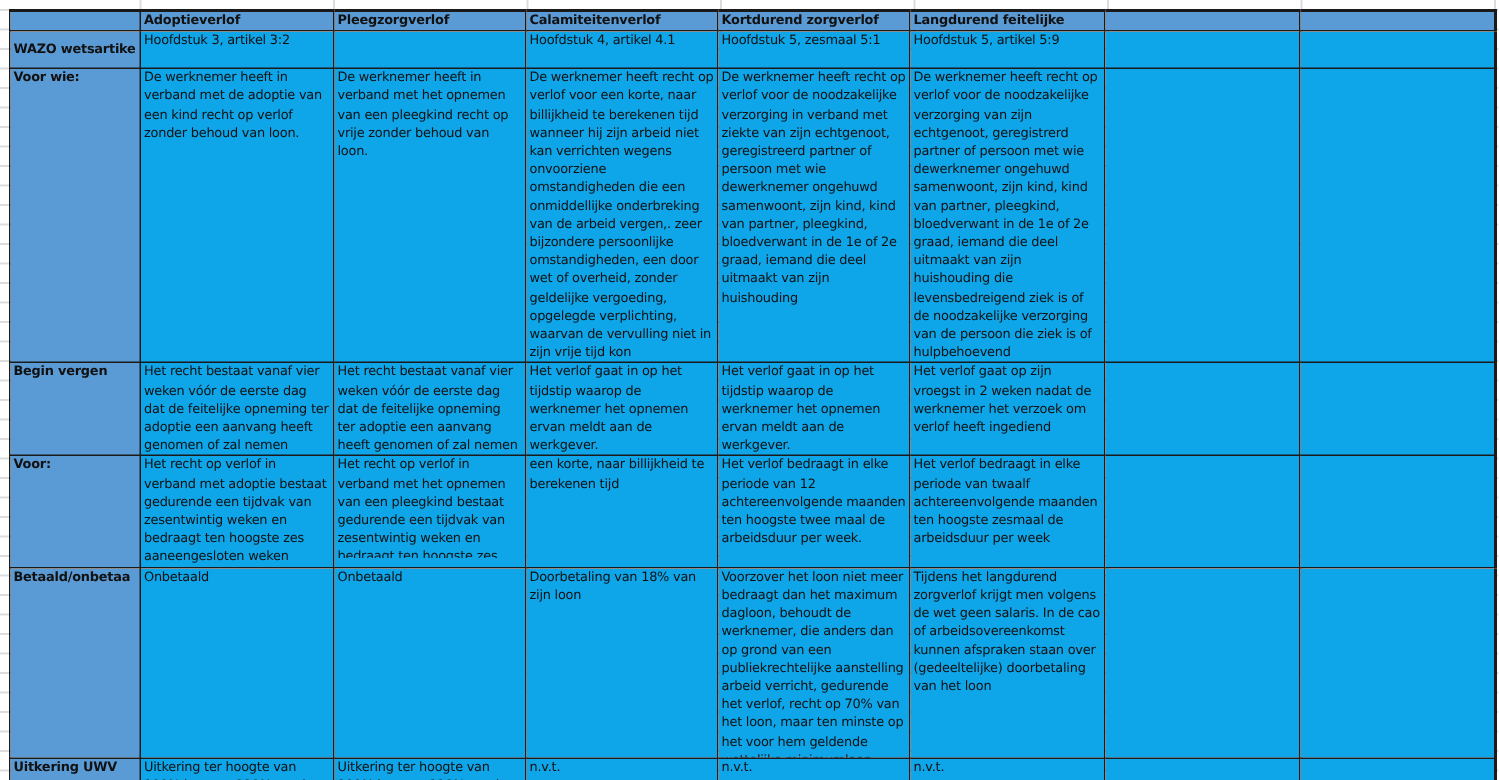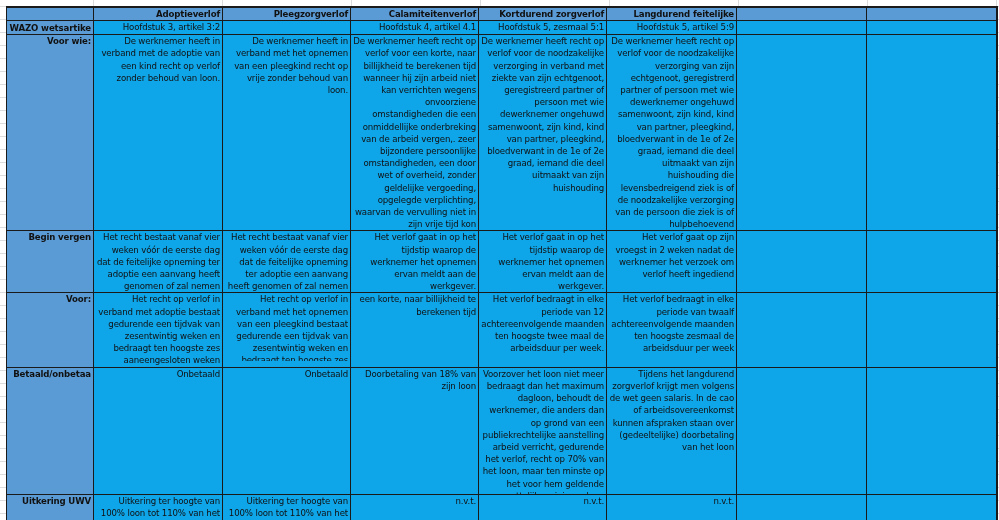--- a/index.html
+++ b/index.html
@@ -6,21 +6,21 @@
   body { width:999px; height:520px; overflow:hidden; position:relative;
          font-family:"DejaVu Sans", sans-serif; }
   .gridbg { position:absolute; inset:0;
     background-image:
       linear-gradient(to right, #dadcdd 1px, transparent 1px),
       linear-gradient(to bottom, #dadcdd 1px, transparent 1px);
     background-size: 129px 100%, 100% 13px; background-position: 93px 0, 0 6px; }
   table.sheet { position:absolute; left:6px; top:6px; border-collapse:collapse;
     table-layout:fixed; width:990px; }
   table.sheet td { border:1px solid #1a1a1a; padding:0 2px; vertical-align:top;
-    font-size:8.6px; line-height:12.2px; color:#111; overflow:hidden; letter-spacing:-0.15px;text-align:right; }
+    font-size:8.6px; line-height:12.2px; color:#111; overflow:hidden; letter-spacing:-0.15px; }
   table.sheet tr:first-child td { border-top:2px solid #1a1a1a; }
   table.sheet td:last-child { border-right:2px solid #1a1a1a; }
   table.sheet tr:last-child td { border-bottom:2px solid #1a1a1a; }
   td.rowhead { background:#5b9bd5; color:#ffffff; font-weight:bold; vertical-align:bottom;
     white-space:nowrap; font-size:8.8px; letter-spacing:0.2px; border-left:2px solid #1a1a1a; }
   td.colhead { background:#5b9bd5; color:#ffffff; font-weight:bold; font-size:9px; white-space:nowrap; }
   td.plain { background:#0ea5e9; }
   td.bottom { vertical-align:bottom; }
   .clip { overflow:hidden; }
 </style>
@@ -44,21 +44,21 @@
       <tr style="height:13px">
     <td class="colhead"></td>
     <td class="colhead">Adoptieverlof</td>
     <td class="colhead">Pleegzorgverlof</td>
     <td class="colhead">Calamiteitenverlof</td>
     <td class="colhead">Kortdurend zorgverlof</td>
     <td class="colhead">Langdurend feitelijke</td>
     <td class="colhead"></td>
     <td class="colhead"></td>
   </tr>
-  <tr style="height:14px">
+  <tr style="height:25px">
     <td class="rowhead" style="vertical-align:middle">WAZO wetsartike</td>
     <td class="plain">Hoofdstuk 3, artikel 3:2</td>
     <td class="plain"></td>
     <td class="plain">Hoofdstuk 4, artikel 4.1</td>
     <td class="plain">Hoofdstuk 5, zesmaal 5:1</td>
     <td class="plain">Hoofdstuk 5, artikel 5:9</td>
     <td class="plain"></td>
     <td class="plain"></td>
   </tr>
   <tr style="height:196px">

